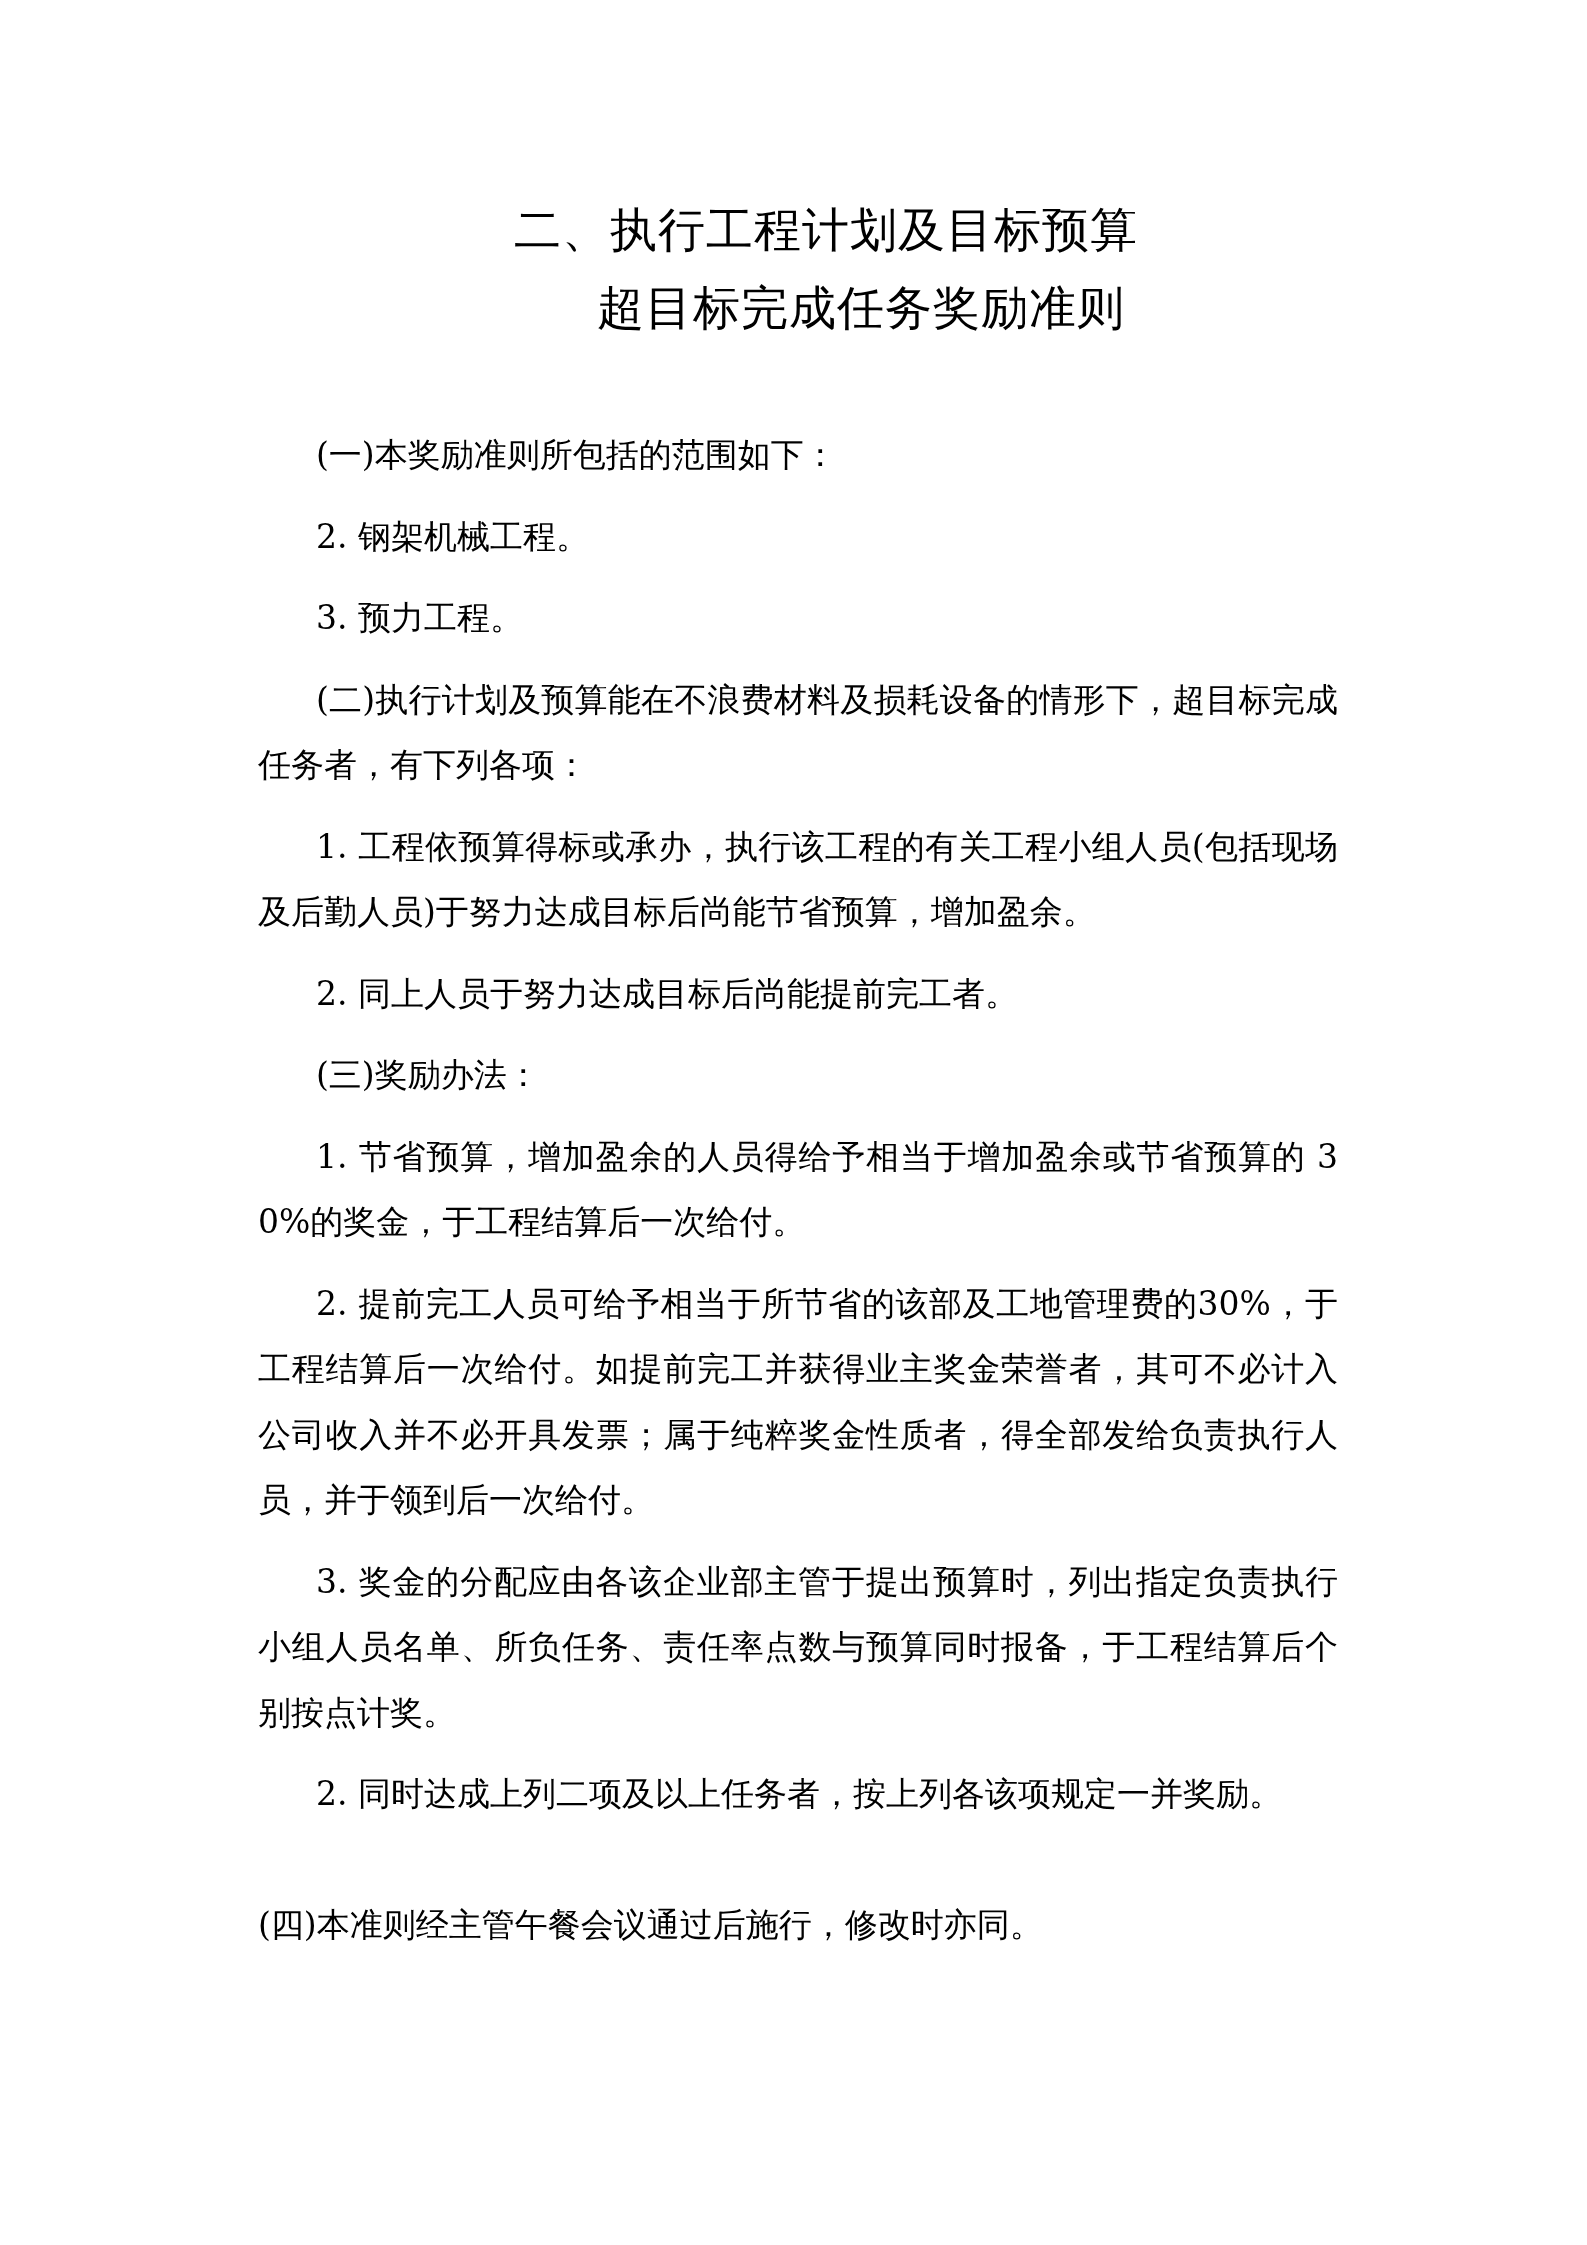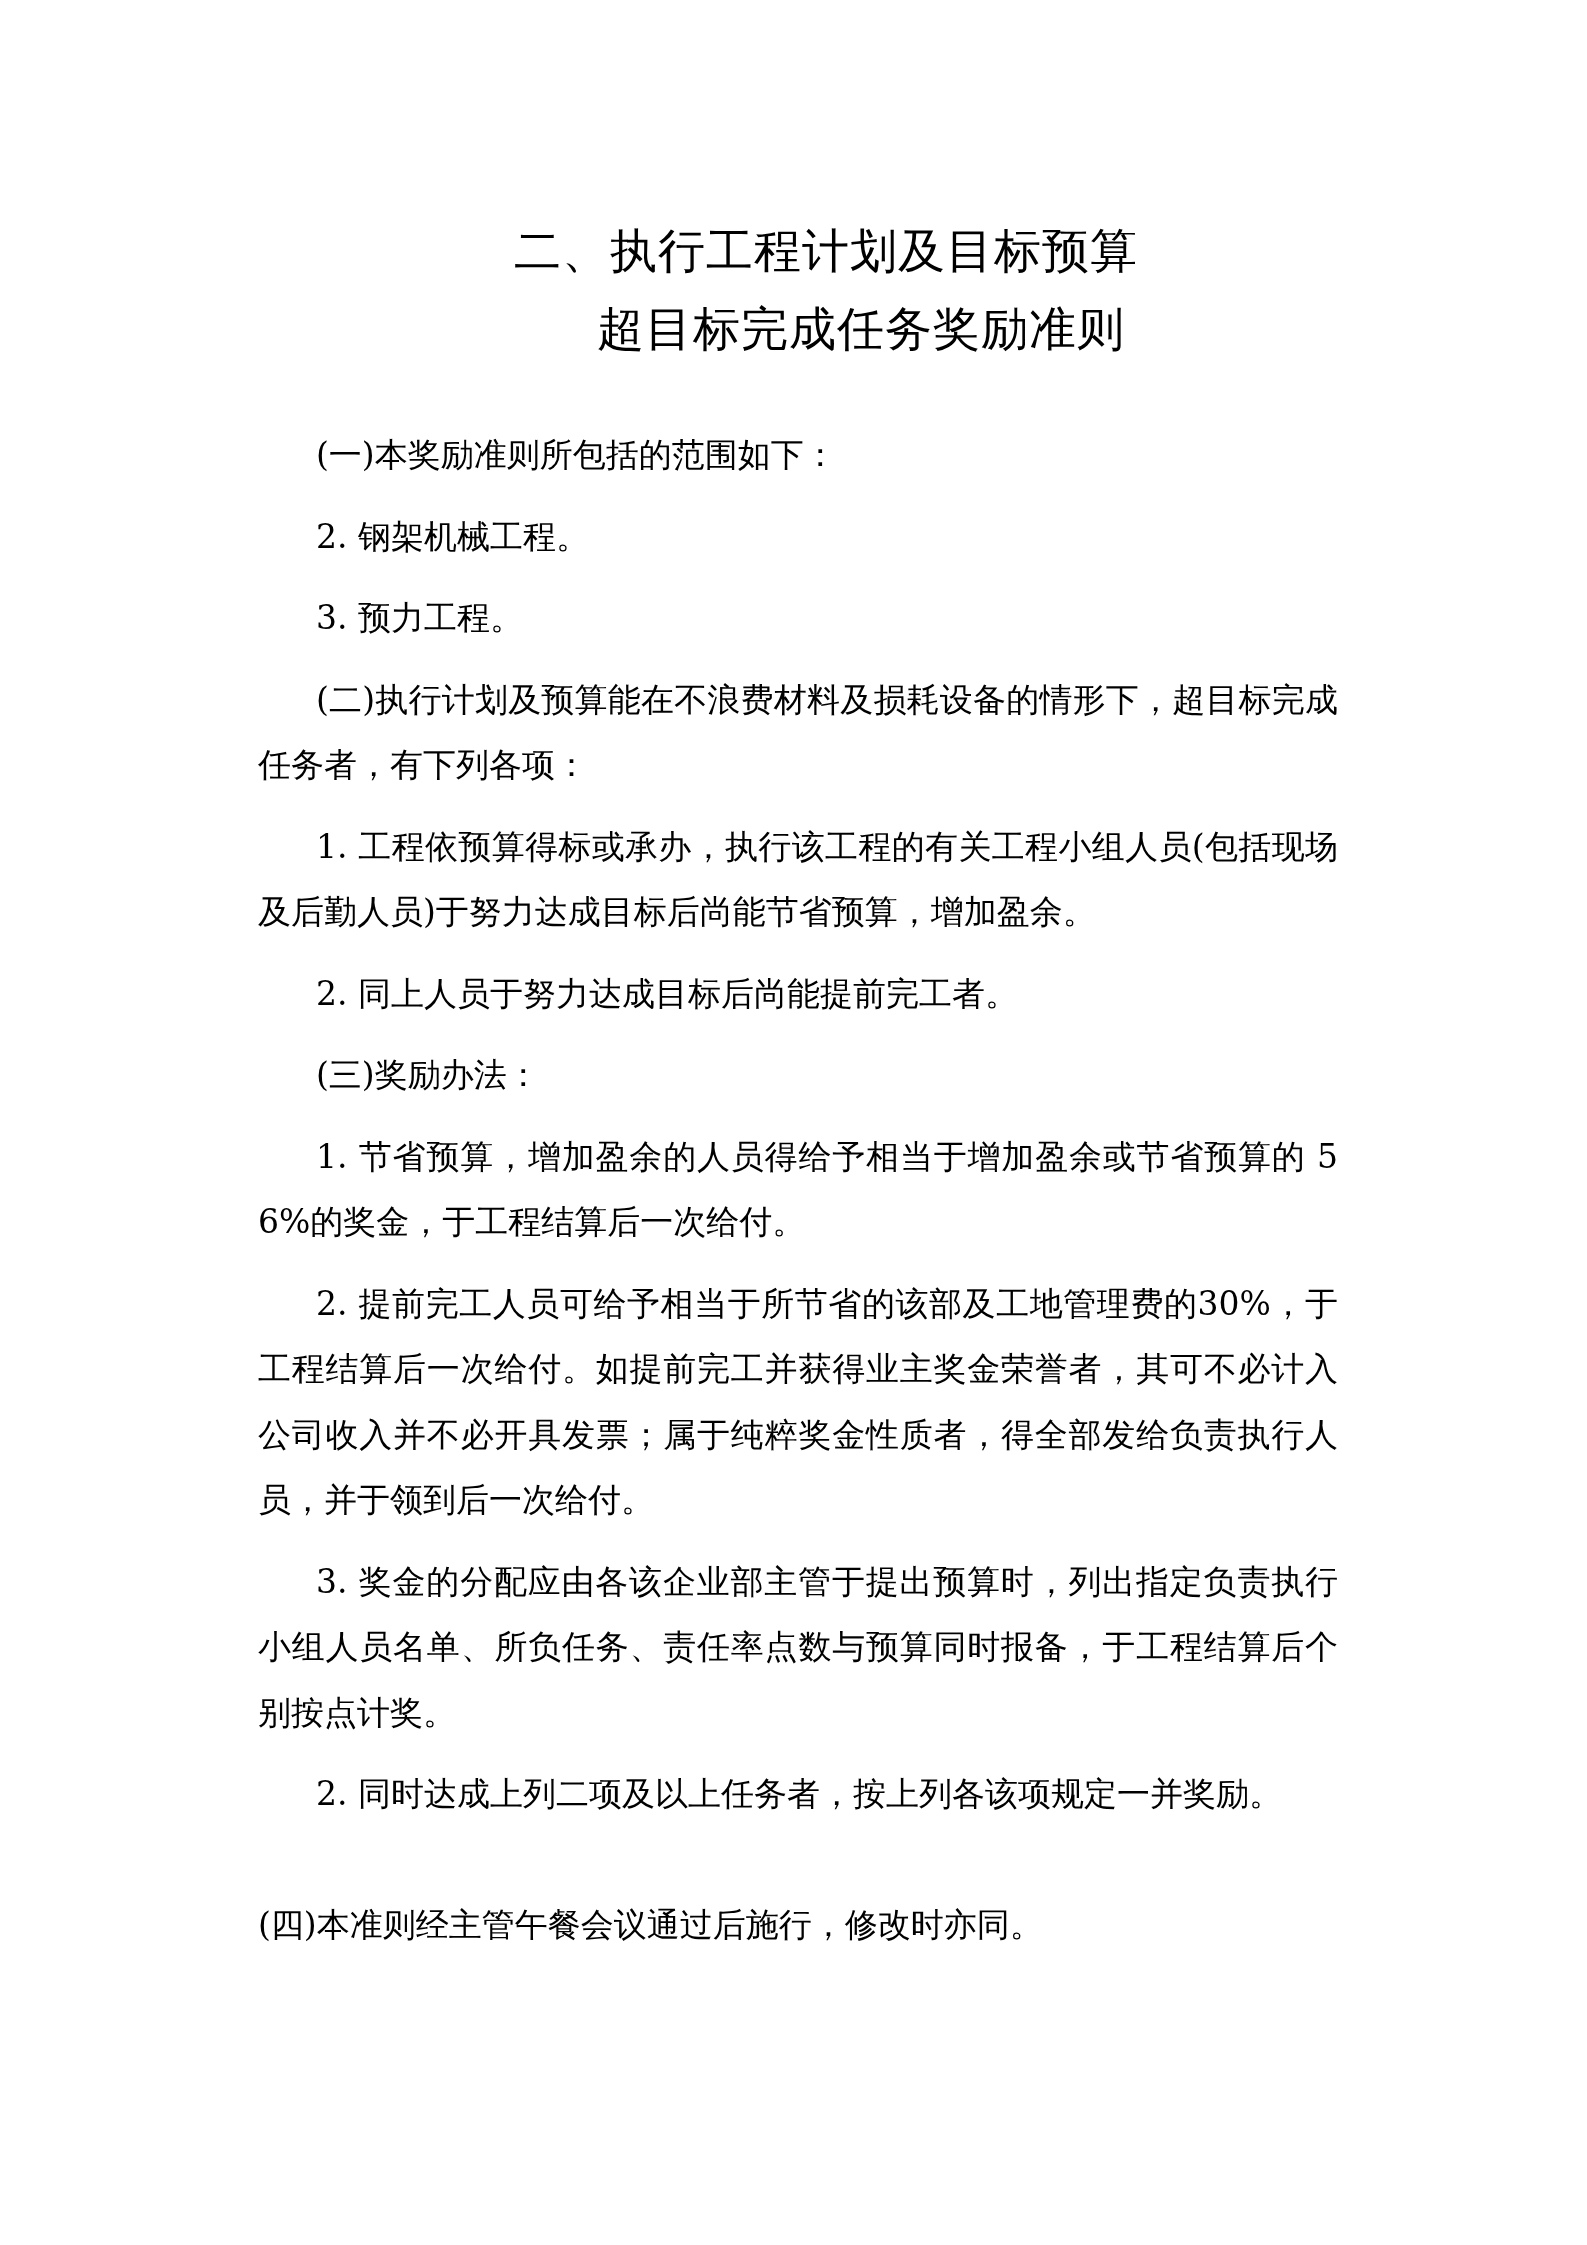--- a/index.html
+++ b/index.html
@@ -17,21 +17,21 @@
     }
     .page {
       position: absolute;
       left: 0; top: 0;
       width: 1587px;
       height: 2245px;
       background: #ffffff;
     }
     .title-block {
       position: absolute;
-      top: 212px;
+      top: 191px;
       left: 0;
       width: 1289px;
       font-family: "DejaVu Sans", "Liberation Sans", sans-serif;
       font-size: 47px;
       line-height: 78px;
       letter-spacing: 1px;
     }
     .title-line {
       white-space: nowrap;
     }
@@ -69,21 +69,21 @@
 
     <p class="para indent">(一)本奖励准则所包括的范围如下：</p>
     <p class="para indent">2. 钢架机械工程。</p>
     <p class="para indent">3. 预力工程。</p>
 
     <p class="para indent">(二)执行计划及预算能在不浪费材料及损耗设备的情形下，超目标完成任务者，有下列各项：</p>
     <p class="para indent">1. 工程依预算得标或承办，执行该工程的有关工程小组人员(包括现场及后勤人员)于努力达成目标后尚能节省预算，增加盈余。</p>
     <p class="para indent">2. 同上人员于努力达成目标后尚能提前完工者。</p>
 
     <p class="para indent">(三)奖励办法：</p>
-    <p class="para indent">1. 节省预算，增加盈余的人员得给予相当于增加盈余或节省预算的 56%的奖金，于工程结算后一次给付。</p>
+    <p class="para indent">1. 节省预算，增加盈余的人员得给予相当于增加盈余或节省预算的 30%的奖金，于工程结算后一次给付。</p>
     <p class="para indent">2. 提前完工人员可给予相当于所节省的该部及工地管理费的30%，于工程结算后一次给付。如提前完工并获得业主奖金荣誉者，其可不必计入公司收入并不必开具发票；属于纯粹奖金性质者，得全部发给负责执行人员，并于领到后一次给付。</p>
     <p class="para indent">3. 奖金的分配应由各该企业部主管于提出预算时，列出指定负责执行小组人员名单、所负任务、责任率点数与预算同时报备，于工程结算后个别按点计奖。</p>
     <p class="para indent">2. 同时达成上列二项及以上任务者，按上列各该项规定一并奖励。</p>
 
     <p class="para gap-before">(四)本准则经主管午餐会议通过后施行，修改时亦同。</p>
 
   </div>
 </div>
 
 </body></html>

